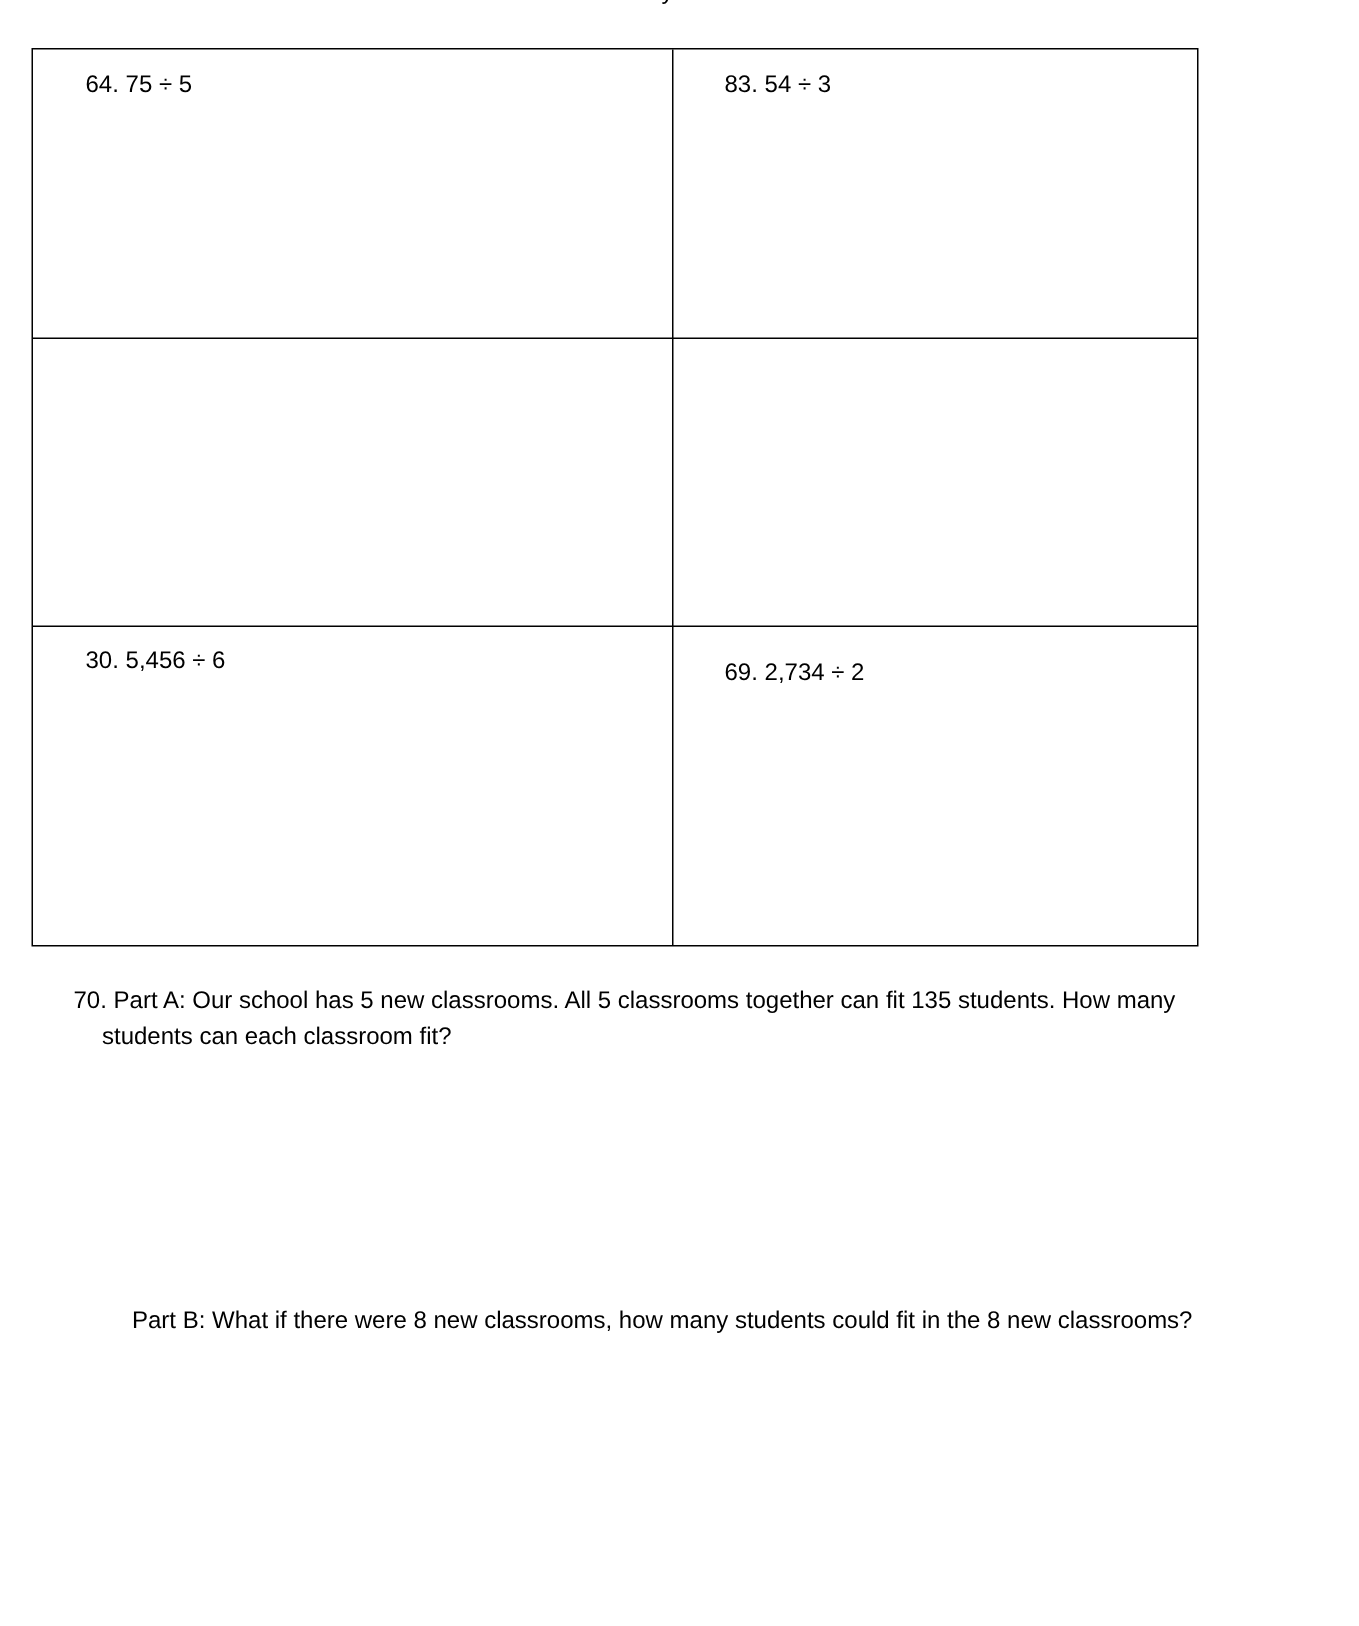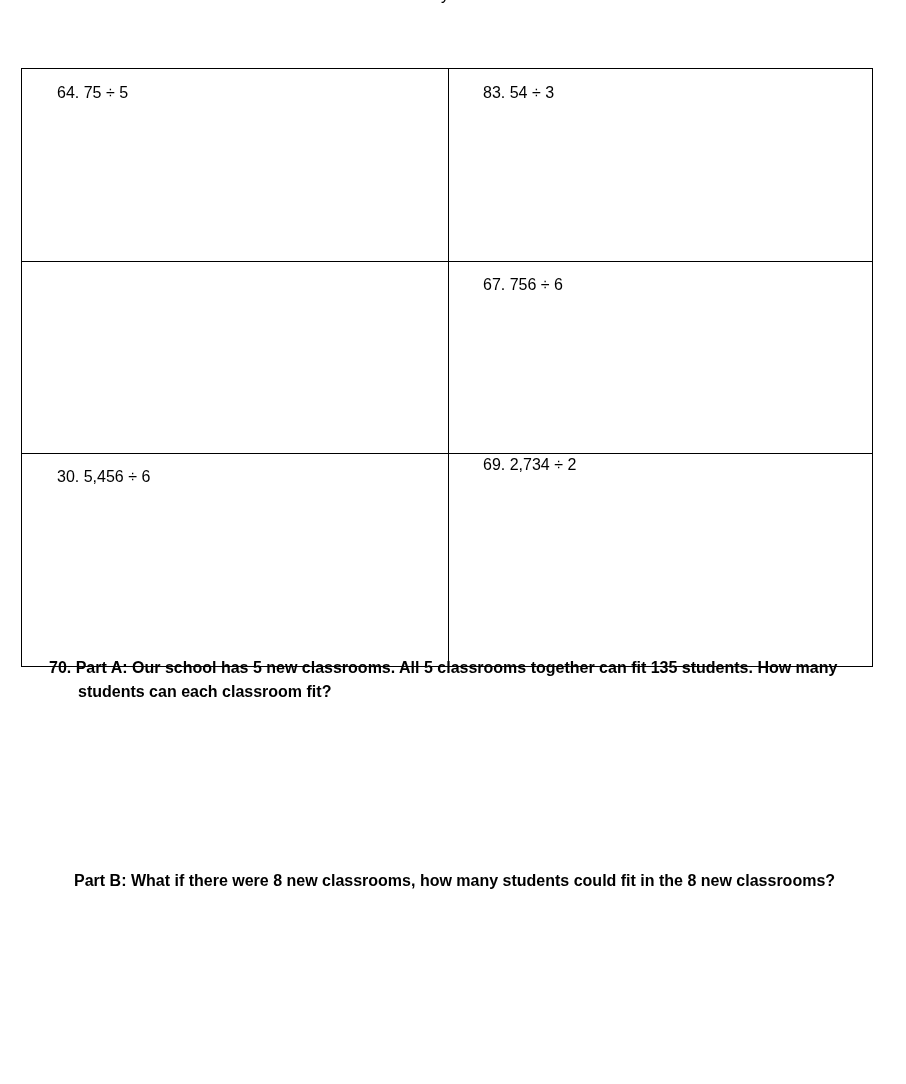--- a/index.html
+++ b/index.html
@@ -1,48 +1,45 @@
 <!DOCTYPE html>
 <html><head>
 <meta charset="utf-8">
 <style>
   html, body { margin:0; padding:0; background:#ffffff; }
   body { width:906px; height:1084px; position:relative; overflow:hidden;
          font-family:"Liberation Sans", sans-serif; color:#000; }
   .header { position:absolute; top:-14px; left:0; width:906px; text-align:center; font-size:16px; }
-  .grid { position:absolute; left:21px; top:32px; width:852px; height:599px;
-          border:1.5px solid #000; box-sizing:border-box;margin-top:36px; }
+  .grid { position:absolute; left:21px; top:32px; width:778px; height:599px;
+          border:1.5px solid #000; box-sizing:border-box; }
   .cell { position:absolute; box-sizing:border-box; }
   .cell .label { position:absolute; left:35px; top:15px; font-size:16px; }
   .vline { position:absolute; left:426px; top:0; bottom:0; border-left:1.5px solid #000; }
   .hline { position:absolute; left:0; right:0; border-top:1.5px solid #000; }
-  .q { position:absolute; font-size:16px; line-height:25px;font-weight:bold; }
+  .q { position:absolute; font-size:16px; line-height:25px; }
 </style>
 </head>
 <body>
 
 <div class="header">Friday Center</div>
 
 <div class="grid">
   <div class="vline"></div>
   <div class="hline" style="top:192px"></div>
   <div class="hline" style="top:384px"></div>
 
   <div class="cell" style="left:0;top:0;width:426px;height:192px">
     <span class="label">64. 75 ÷ 5</span>
   </div>
   <div class="cell" style="left:426px;top:0;width:426px;height:192px">
     <span class="label">83. 54 ÷ 3</span>
   </div>
-  <div class="cell" style="left:426px;top:192px;width:426px;height:192px">
-    <span class="label">67. 756 ÷ 6</span>
-  </div>
   <div class="cell" style="left:0;top:384px;width:426px;height:215px">
     <span class="label">30. 5,456 ÷ 6</span>
   </div>
-  <div class="cell" style="left:426px;top:372px;width:426px;height:215px">
+  <div class="cell" style="left:426px;top:392px;width:426px;height:215px">
     <span class="label">69. 2,734 ÷ 2</span>
   </div>
 </div>
 
 <div class="q" style="left:49px;top:655px">70. Part A: Our school has 5 new classrooms. All 5 classrooms together can fit 135 students. How many</div>
-<div class="q" style="left:78px;top:679px">students can each classroom fit?</div>
-<div class="q" style="left:74px;top:868px">Part B: What if there were 8 new classrooms, how many students could fit in the 8 new classrooms?</div>
+<div class="q" style="left:68px;top:679px">students can each classroom fit?</div>
+<div class="q" style="left:88px;top:868px">Part B: What if there were 8 new classrooms, how many students could fit in the 8 new classrooms?</div>
 
 </body></html>

